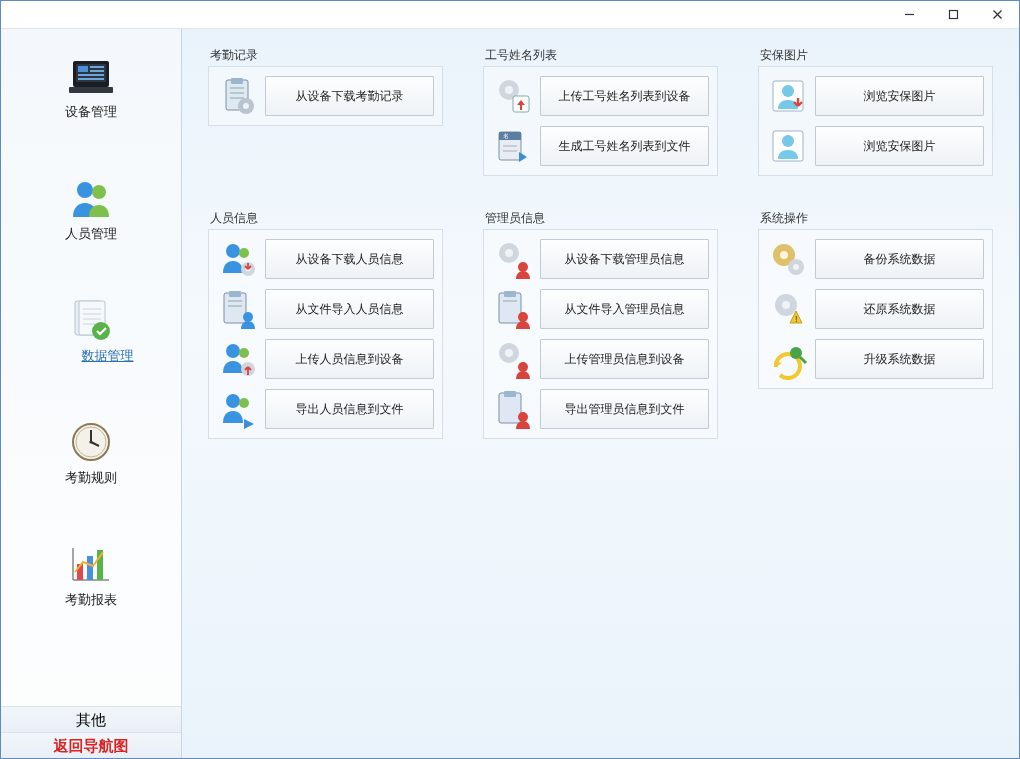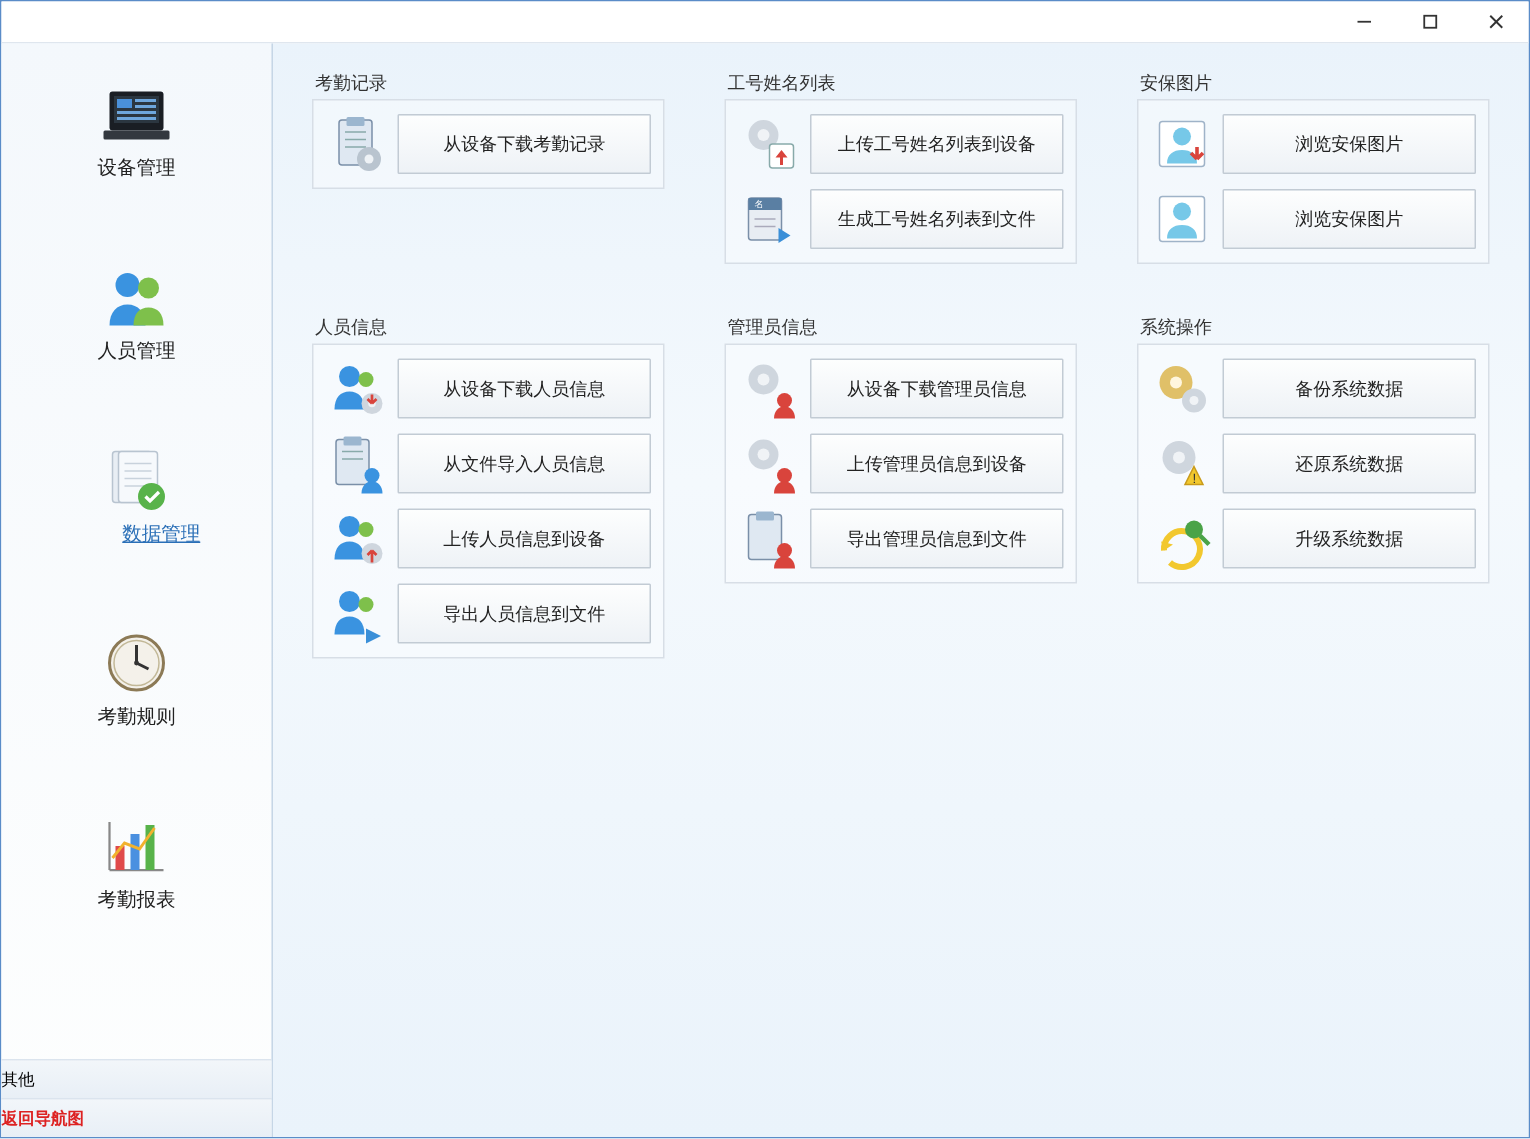--- a/index.html
+++ b/index.html
@@ -10,21 +10,21 @@
   .tb-btn svg { width: 11px; height: 11px; }
 
   .client { flex: 1; display: flex; background: linear-gradient(#eaf3fb, #f4f9fd 40%, #eaf3fb); }
   .sidebar { width: 181px; background: linear-gradient(#f4f8fc, #fdfefe); border-right: 1px solid #c6d6e6; display: flex; flex-direction: column; }
   .sidebar-scroll { flex: 1; padding-top: 26px; }
   .sidebar-item { display: flex; flex-direction: column; align-items: center; margin-bottom: 56px; cursor: pointer; }
   .sidebar-item .icon-box { width: 48px; height: 42px; display: flex; align-items: center; justify-content: center; margin-bottom: 6px; }
   .sidebar-item .label { color: #222; font-size: 13px; }
   .sidebar-item.active .label { color: #2a6fb7; text-decoration: underline; margin-left: 33px; }
   .sidebar-footer { }
-  .footer-row { height: 26px; line-height: 26px; font-size: 11px; border-top: 1px solid #dbe4ee; background: linear-gradient(#f2f6fa, #e8eff6); cursor: pointer; }
+  .footer-row { height: 26px; line-height: 26px; text-align: center; font-size: 15px; border-top: 1px solid #dbe4ee; background: linear-gradient(#f2f6fa, #e8eff6); cursor: pointer; }
   .footer-row.red { color: #d22; font-weight: bold; }
 
   .main { flex: 1; padding: 18px 26px; overflow: auto; }
   .row { display: flex; gap: 40px; margin-bottom: 34px; }
   .group { width: 248px; }
   .group-title { font-size: 12px; color: #333; margin-bottom: 2px; padding-left: 2px; }
   .group-body { border: 1px solid #d7dee6; background: rgba(255,255,255,0.35); padding: 8px; display: flex; flex-direction: column; gap: 8px; }
   .action-row { display: flex; align-items: center; gap: 6px; }
   .action-icon { width: 42px; height: 42px; display: flex; align-items: center; justify-content: center; flex-shrink: 0; }
   .action-btn { flex: 1; height: 40px; background: linear-gradient(#fdfefe, #eef2f6); border: 1px solid #c2cbd4; border-radius: 1px; cursor: pointer; font-size: 12px; color: #222; display: flex; align-items: center; justify-content: center; font-family: inherit; }
@@ -287,20 +287,32 @@
                     <circle cx="16" cy="14" r="4" fill="#f0f3f6"></circle>
                     <circle cx="30" cy="28" r="5" fill="#d9443c"></circle>
                     <path d="M23 40c0-5 3-8 7-8s7 3 7 8z" fill="#d9443c"></path>
                   </svg>
               </div>
               <button class="action-btn">从设备下载管理员信息</button>
             </div>
             <div class="action-row">
               <div class="action-icon">
                 <svg width="40" height="40" viewBox="0 0 40 40">
+                    <rect x="6" y="4" width="22" height="30" rx="2" fill="#dfe8f2" stroke="#7a8fa8"></rect>
+                    <rect x="11" y="2" width="12" height="6" rx="1" fill="#9bb6cf"></rect>
+                    <line x1="10" y1="12" x2="24" y2="12" stroke="#8aa"></line>
+                    <circle cx="30" cy="28" r="5" fill="#d9443c"></circle>
+                    <path d="M23 40c0-5 3-8 7-8s7 3 7 8z" fill="#d9443c"></path>
+                  </svg>
+              </div>
+              <button class="action-btn">从文件导入管理员信息</button>
+            </div>
+            <div class="action-row">
+              <div class="action-icon">
+                <svg width="40" height="40" viewBox="0 0 40 40">
                     <circle cx="16" cy="14" r="10" fill="#cfd6de"></circle>
                     <circle cx="16" cy="14" r="4" fill="#f0f3f6"></circle>
                     <circle cx="30" cy="28" r="5" fill="#d9443c"></circle>
                     <path d="M23 40c0-5 3-8 7-8s7 3 7 8z" fill="#d9443c"></path>
                     <path d="M16 6v-6m0 0l-3 3m3-3l3 3" stroke="#3a8" stroke-width="0"></path>
                   </svg>
               </div>
               <button class="action-btn">上传管理员信息到设备</button>
             </div>
             <div class="action-row">

